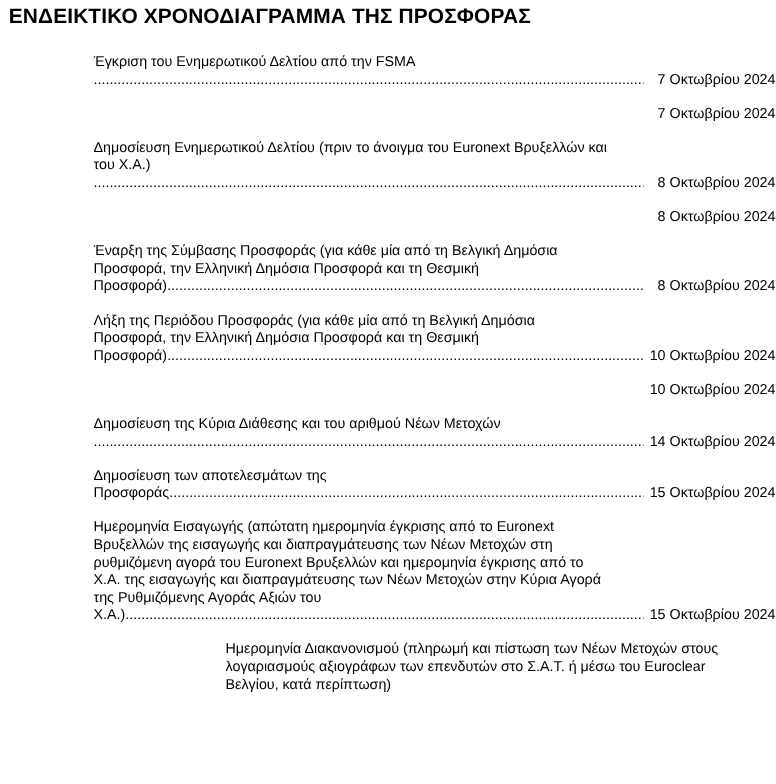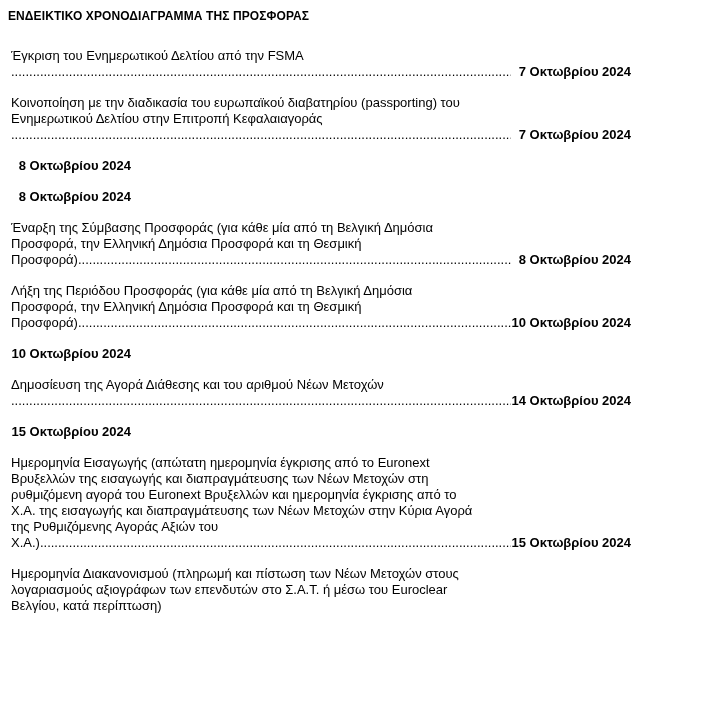--- a/index.html
+++ b/index.html
@@ -12,31 +12,32 @@
     height: 713px;
     overflow: hidden;
     font-family: "Liberation Sans", sans-serif;
     color: #000000;
     -webkit-font-smoothing: antialiased;
   }
   .doc {
     padding: 8px 0 0 8px;
   }
   .title {
-    font-size: 12px;
+    font-size: 19px;
     font-weight: bold;
     line-height: 16px;
     margin: 0 0 24px 0;
     letter-spacing: 0.1px;
   }
   .row {
     display: flex;
     align-items: flex-end;
     margin-bottom: 15px;
     padding-left: 3px;
+    justify-content: flex-end;
   }
   .row:last-child {
     margin-bottom: 0;
   }
   .desc {
     flex: 0 0 500px;
     width: 500px;
     overflow: hidden;
     font-size: 13px;
     line-height: 16px;
@@ -48,41 +49,40 @@
     content: "................................................................................................................................................................................................................................................";
     white-space: nowrap;
   }
   .date {
     flex: 0 0 120px;
     width: 120px;
     text-align: right;
     font-size: 13px;
     line-height: 16px;
     white-space: nowrap;
-    font-weight: bold;
   }
 </style>
 </head>
 <body>
 
 <div class="doc">
   <h1 class="title">ΕΝΔΕΙΚΤΙΚΟ ΧΡΟΝΟΔΙΑΓΡΑΜΜΑ ΤΗΣ ΠΡΟΣΦΟΡΑΣ</h1>
   <div id="timeline">
   <div class="row">
     <div class="desc"><span class="txt">Έγκριση του Ενημερωτικού Δελτίου από την FSMA </span><span class="leader"></span></div>
     <div class="date">7 Οκτωβρίου 2024</div>
   </div>
 
   <div class="row">
-    <div class="desc"><span class="txt">Κοινοποίηση με την διαδικασία του ευρωπαϊκού διαβατηρίου (passporting) του
-Ενημερωτικού Δελτίου στην Επιτροπή Κεφαλαιαγοράς </span><span class="leader"></span></div>
     <div class="date">7 Οκτωβρίου 2024</div>
   </div>
 
   <div class="row">
+    <div class="desc"><span class="txt">Δημοσίευση Ενημερωτικού Δελτίου (πριν το άνοιγμα του Euronext Βρυξελλών και
+του Χ.Α.) </span><span class="leader"></span></div>
     <div class="date">8 Οκτωβρίου 2024</div>
   </div>
 
   <div class="row">
     <div class="date">8 Οκτωβρίου 2024</div>
   </div>
 
   <div class="row">
     <div class="desc"><span class="txt">Έναρξη της Σύμβασης Προσφοράς (για κάθε μία από τη Βελγική Δημόσια
 Προσφορά, την Ελληνική Δημόσια Προσφορά και τη Θεσμική Προσφορά)</span><span class="leader"></span></div>
@@ -93,25 +93,26 @@
     <div class="desc"><span class="txt">Λήξη της Περιόδου Προσφοράς (για κάθε μία από τη Βελγική Δημόσια
 Προσφορά, την Ελληνική Δημόσια Προσφορά και τη Θεσμική Προσφορά)</span><span class="leader"></span></div>
     <div class="date">10 Οκτωβρίου 2024</div>
   </div>
 
   <div class="row no-dots">
     <div class="date">10 Οκτωβρίου 2024</div>
   </div>
 
   <div class="row">
-    <div class="desc"><span class="txt">Δημοσίευση της Αγορά Διάθεσης και του αριθμού Νέων Μετοχών </span><span class="leader"></span></div>
+    <div class="desc"><span class="txt">Δημοσίευση της Κύρια Διάθεσης και του αριθμού Νέων Μετοχών </span><span class="leader"></span></div>
     <div class="date">14 Οκτωβρίου 2024</div>
   </div>
 
   <div class="row">
+    <div class="desc"><span class="txt">Δημοσίευση των αποτελεσμάτων της Προσφοράς</span><span class="leader"></span></div>
     <div class="date">15 Οκτωβρίου 2024</div>
   </div>
 
   <div class="row">
     <div class="desc"><span class="txt">Ημερομηνία Εισαγωγής (απώτατη ημερομηνία έγκρισης από το Euronext
 Βρυξελλών της εισαγωγής και διαπραγμάτευσης των Νέων Μετοχών στη
 ρυθμιζόμενη αγορά του Euronext Βρυξελλών και ημερομηνία έγκρισης από το
 Χ.Α. της εισαγωγής και διαπραγμάτευσης των Νέων Μετοχών στην Κύρια Αγορά
 της Ρυθμιζόμενης Αγοράς Αξιών του Χ.Α.)</span><span class="leader"></span></div>
     <div class="date">15 Οκτωβρίου 2024</div>

